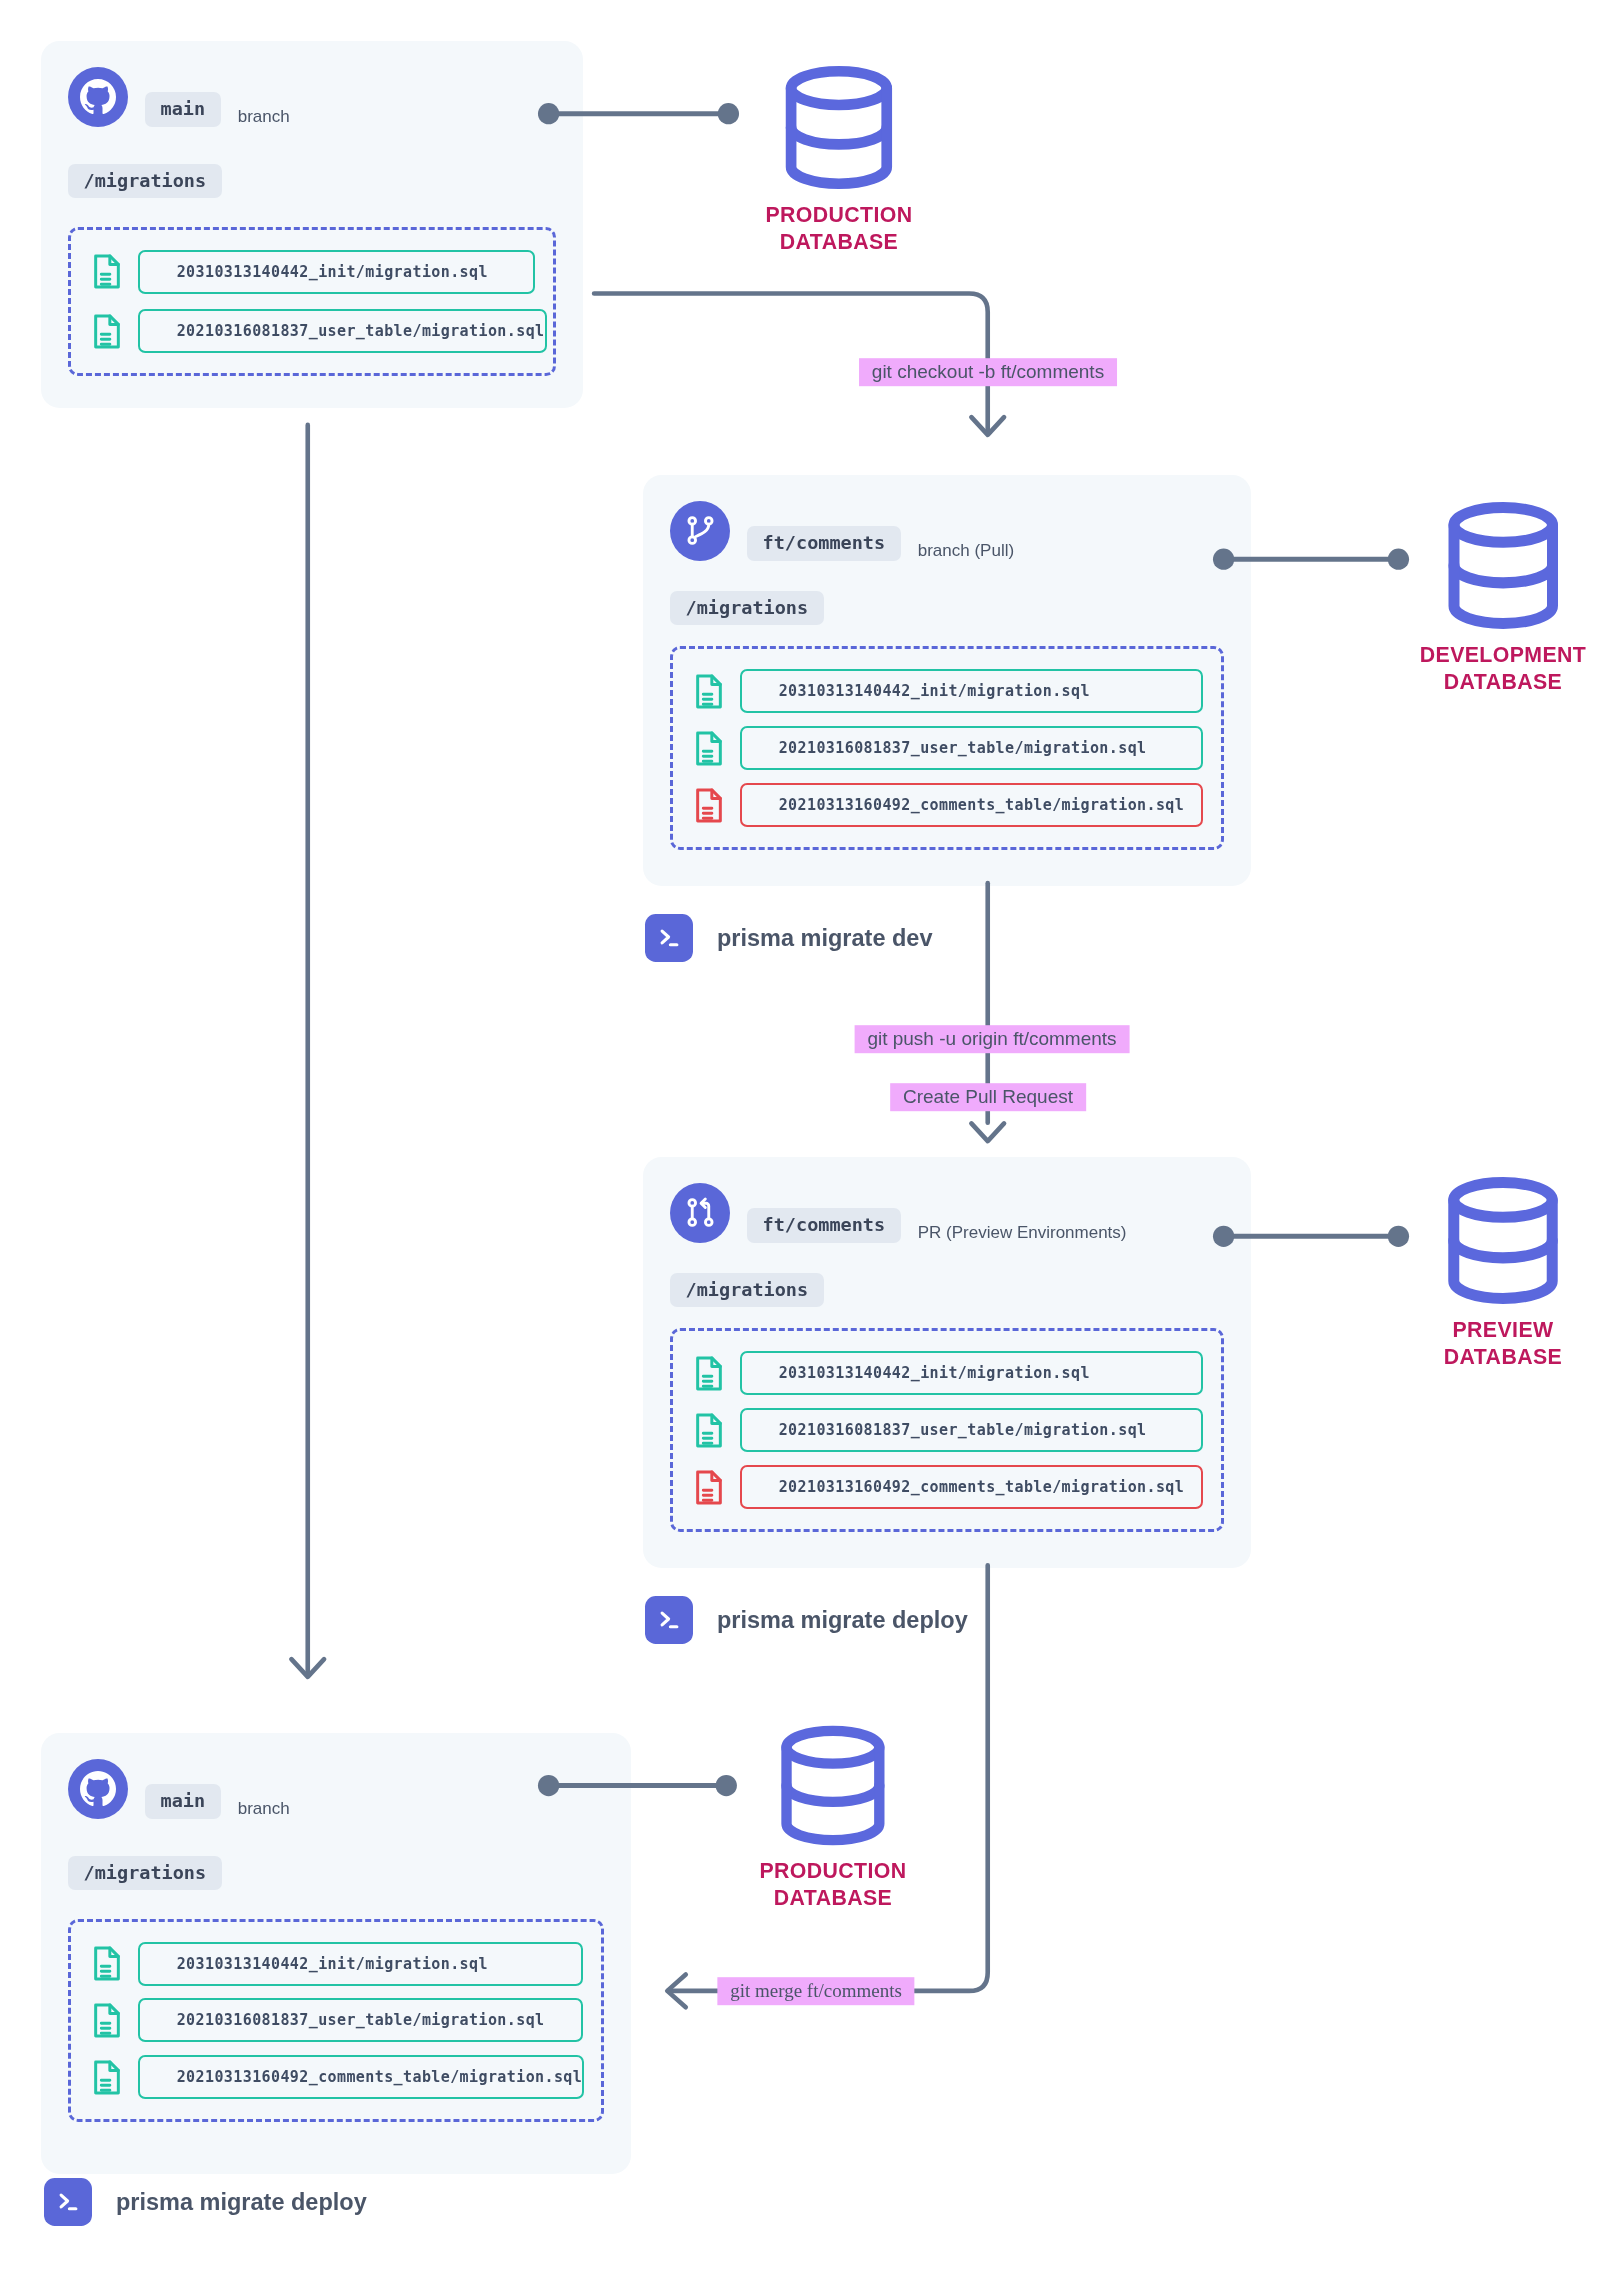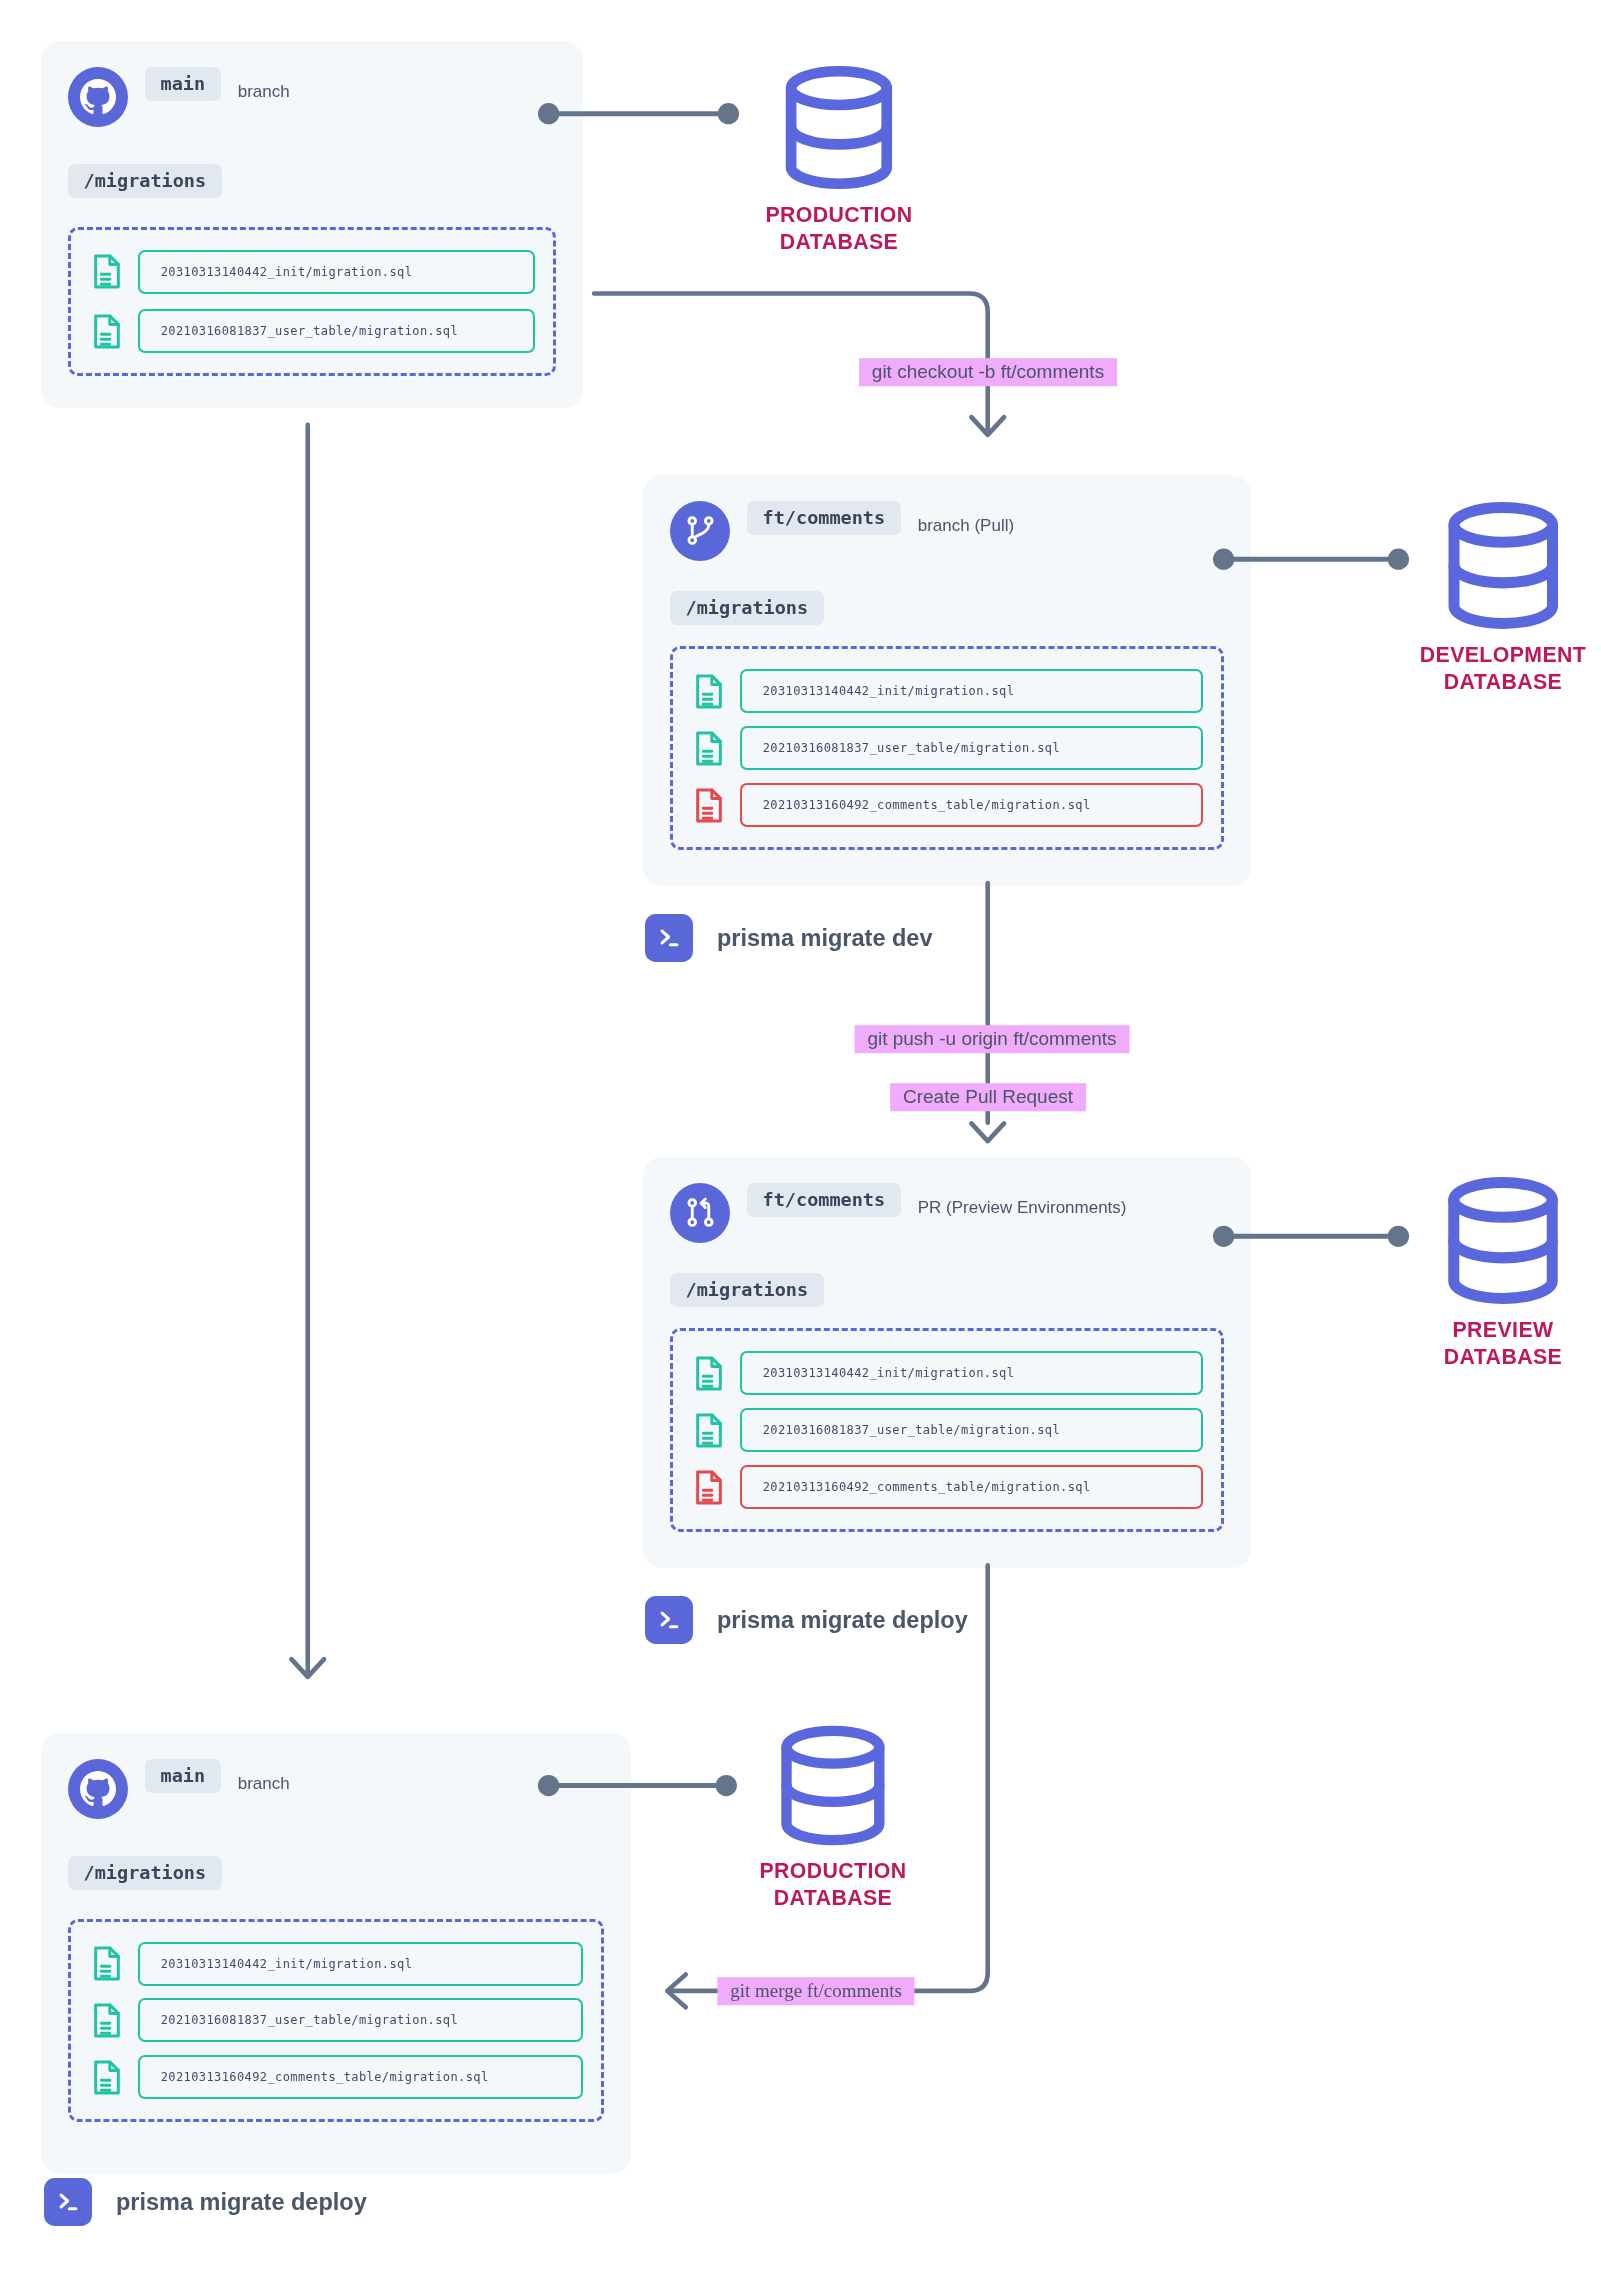--- a/index.html
+++ b/index.html
@@ -7,41 +7,41 @@
     position:relative;width:1601px;height:2295px;background:#ffffff;overflow:hidden;
     font-family:"Liberation Sans", sans-serif;
   }
   .mono{font-family:"DejaVu Sans Mono", monospace;}
 
   
   .repo-box{
     position:absolute;background:#f4f8fb;border-radius:18.5px;
     padding:25.6px 27px;box-sizing:border-box;
   }
-  .repo-header{display:flex;align-items:flex-start;gap:17px;}
+  .repo-header{display:flex;align-items:flex-end;gap:17px;}
   .avatar{
     width:60px;height:60px;border-radius:50%;background:#5a67d8;
     display:flex;align-items:center;justify-content:center;flex:0 0 auto;
   }
   .badge{
     display:inline-block;background:#e2e8f0;color:#3b4559;border-radius:7.1px;
     font-size:18.5px;font-weight:700;padding:7.1px 15.6px;line-height:1.1;
   }
   .branch-label{font-size:17px;color:#4a5568;font-weight:500;margin-top:15px;}
   .dir-badge{margin-top:37px;display:inline-block;}
   .dashed{
     margin-top:28.4px;border:3.6px dashed #5a67d8;border-radius:10px;
     padding:20px 18.5px;display:flex;flex-direction:column;gap:15.6px;
   }
   .file-row{display:flex;align-items:center;gap:14.2px;}
   .file-icon{width:34px;height:41px;flex:0 0 auto;color:#22c3a5;}
   .file-box{
     flex:1;border:2.8px solid #22c3a5;border-radius:7.1px;height:40px;
-    display:flex;align-items:center;padding-left:21px;
-    font-size:12px;font-weight:400;color:#3f4c63;letter-spacing:0.4px;
+    display:flex;align-items:center;padding-left:37px;
+    font-size:15px;font-weight:700;color:#3f4c63;letter-spacing:0.4px;
   }
   .file-row.red .file-icon{color:#e5484d;}
   .file-row.red .file-box{border-color:#e5484d;}
 
   
   .db-block{position:absolute;transform:translateX(-50%);text-align:center;}
   .db-icon{display:block;margin:0 auto;}
   .db-label{
     margin-top:7.1px;font-size:21.3px;font-weight:700;color:#be185d;
     line-height:1.25;letter-spacing:0.4px;

